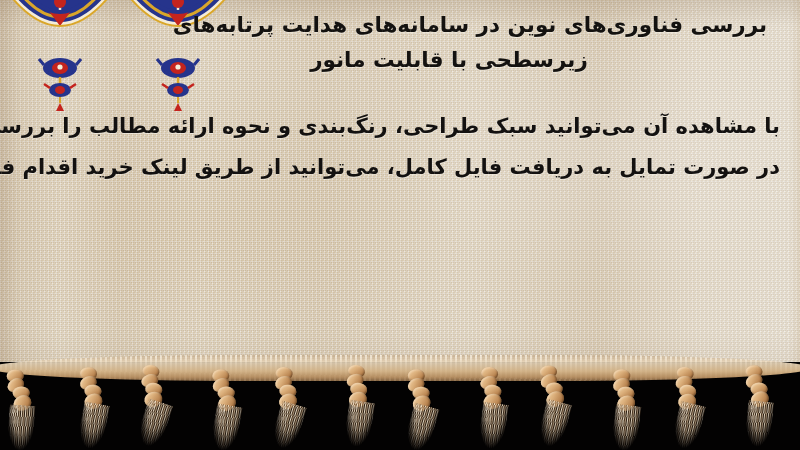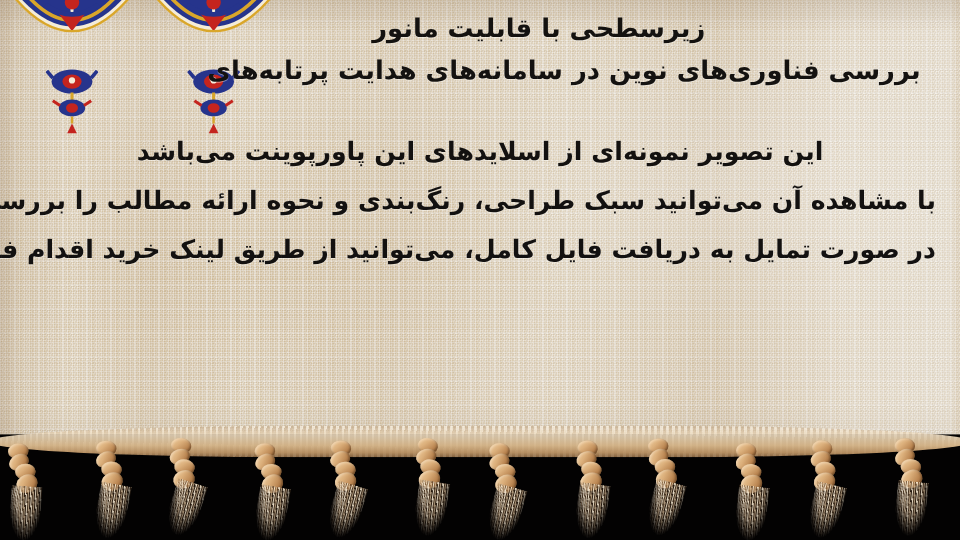--- a/index.html
+++ b/index.html
@@ -460,23 +460,22 @@
         <ellipse cx="22" cy="33" rx="5" ry="4" fill="#c4241e"></ellipse>
         <path d="M12,31 L6,27 M32,31 L38,27" stroke="#c4241e" stroke-width="2.5"></path>
         <path d="M22,40 L22,46" stroke="#d9a62a" stroke-width="2"></path>
         <path d="M22,46 L18,54 L26,54 Z" fill="#c4241e"></path>
       </svg>
     </div>
 
   </div>
 
   <div class="title-block">
+    <span class="title-line l1">بررسی فناوری‌های نوین در سامانه‌های هدایت پرتابه‌های</span>
     <span class="title-line l2">زیرسطحی با قابلیت مانور</span>
-    <span class="title-line l1">بررسی فناوری‌های نوین در سامانه‌های هدایت پرتابه‌های</span>
   </div>
 
   <div class="body-block">
-    <span class="body-line">این تصویر نمونه‌ای از اسلایدهای این پاورپوینت می‌باشد</span>
     <span class="body-line">با مشاهده آن می‌توانید سبک طراحی، رنگ‌بندی و نحوه ارائه مطالب را بررسی نمایید</span>
     <span class="body-line">در صورت تمایل به دریافت فایل کامل، می‌توانید از طریق لینک خرید اقدام فرمایید</span>
   </div>
 
 </div>
 
 </body></html>

